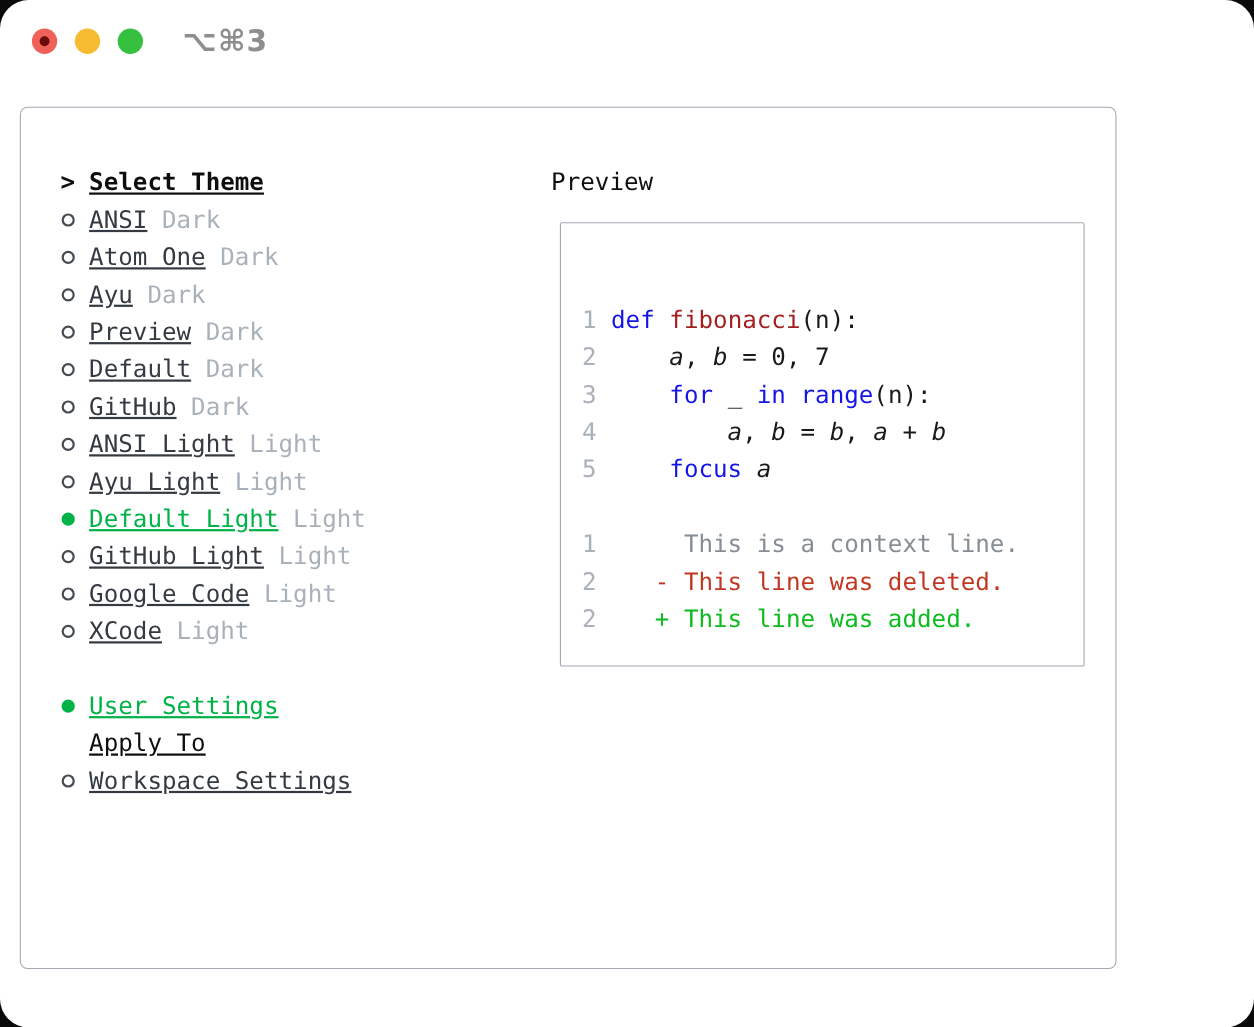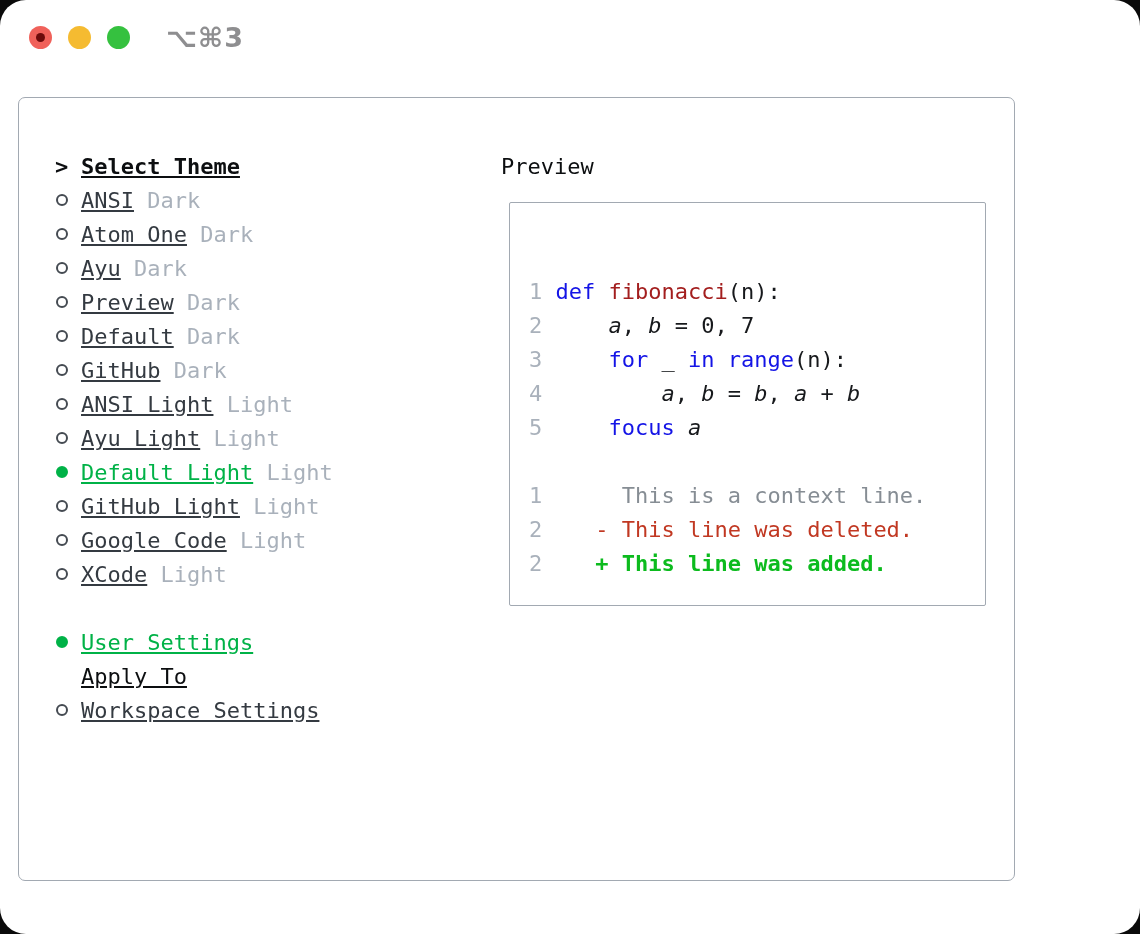--- a/index.html
+++ b/index.html
@@ -66,21 +66,21 @@
     padding: 72px 0 0 19px; overflow: hidden;
   }
   .pline { height: 34px; font-size: 22px; line-height: 34px; white-space: pre; }
   .pline .lnum { color: var(--muted); }
   .tok-plain    { color: var(--code-plain); }
   .tok-keyword  { color: var(--code-kw); }
   .tok-function { color: var(--code-fn); }
   .tok-variable { color: var(--code-plain); font-style: italic; }
   .diff-context { color: var(--diff-ctx); }
   .diff-deleted { color: var(--diff-del); }
-  .diff-added   { color: var(--diff-add); font-weight: bold; }
+  .diff-added   { color: var(--diff-add); }
 </style>
 </head>
 <body>
 
 <div class="window">
 
   <div class="titlebar">
     <span class="tl red">
       <span class="dot"></span>
     </span>

